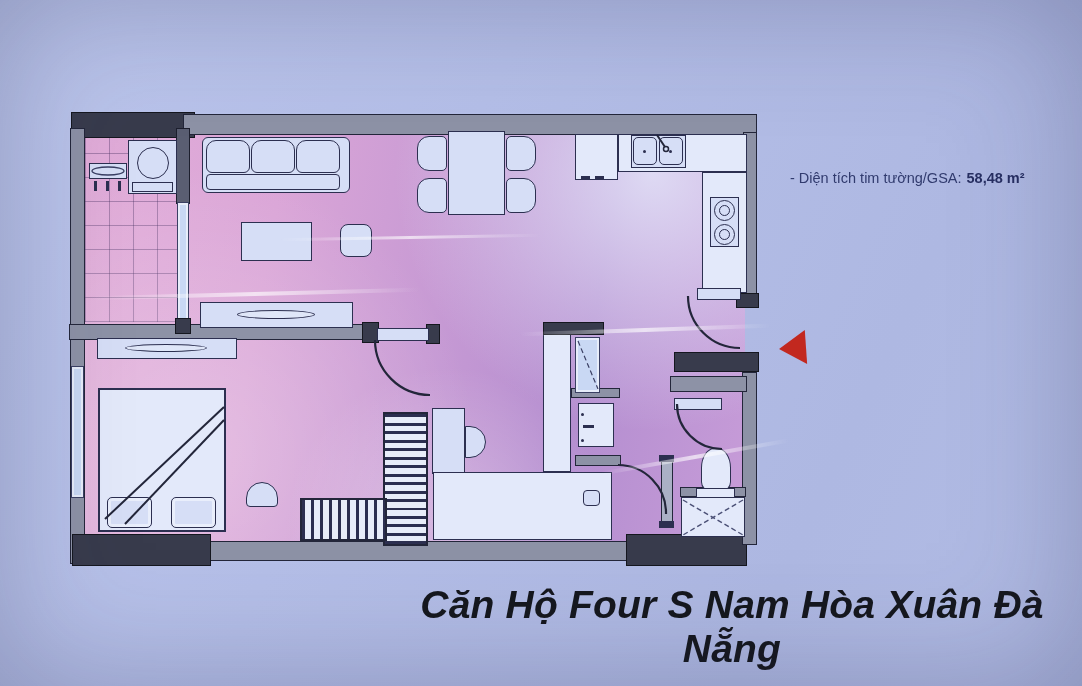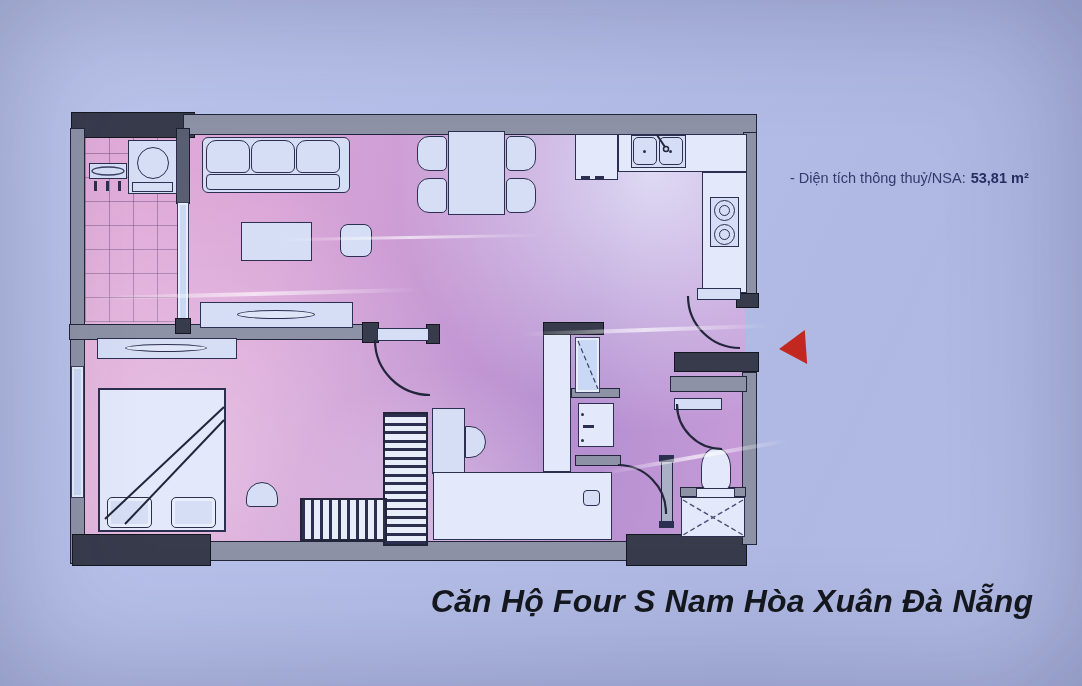--- a/index.html
+++ b/index.html
@@ -38,21 +38,21 @@
   #arrow{position:absolute;width:0;height:0;
     border-top:17px solid transparent;border-bottom:17px solid transparent;transform:rotate(-4deg);}
   
   #info{position:absolute;left:790px;top:155px;width:285px;color:#2c3364;}
   #info .hd{font-family:"Liberation Serif",serif;font-weight:bold;font-size:21px;letter-spacing:.5px;color:#2b3156;}
   #info .it{font-size:14.5px;line-height:27px;color:#313b6e;font-weight:normal;white-space:nowrap;}
   #info .it b{margin-left:5px;color:#272f62;}
   #info .list{margin-top:10px;}
   
   #caption{position:absolute;left:402px;top:583px;width:660px;text-align:center;
-    font-size:32px;font-weight:bold;font-style:italic;color:#15171d;letter-spacing:.2px;}
+    font-size:39px;font-weight:bold;font-style:italic;color:#15171d;letter-spacing:.2px;}
 </style>
 </head>
 <body>
 
 <div id="plan">
 
   <div class="abs floor" style="left:15px;top:24px;width:661px;height:412px;"></div>
   <div class="abs grid" style="left:16px;top:26px;width:92px;height:188px;"></div>
   <div class="abs floorGlare" style="left:15px;top:24px;width:661px;height:412px;"></div>
 
@@ -168,19 +168,19 @@
 
 <div class="streak" style="left:90px;top:292px;width:330px;transform:rotate(-1.5deg);"></div>
 <div class="streak" style="left:520px;top:328px;width:250px;transform:rotate(-2deg);"></div>
 <div class="streak" style="left:280px;top:236px;width:260px;height:3px;transform:rotate(-1deg);"></div>
 <div class="streak" style="left:600px;top:455px;width:190px;transform:rotate(-10deg);"></div>
 
 <div id="arrow" style="left:779px;top:331px;border-right:27px solid #c2281f;"></div>
 
 <div id="info">
   <div class="list">
-    <div class="it"><span>- Diện tích thông thuỷ/NSA:</span><b>53,81 m²</b></div>
+    <div class="it"><span>- Diện tích tim tường/GSA:</span><b>58,48 m²</b></div>
   </div>
 </div>
 
 <div id="caption">Căn Hộ Four S Nam Hòa Xuân Đà Nẵng</div>
 
 <div class="vignette"></div>
 
 </body></html>

